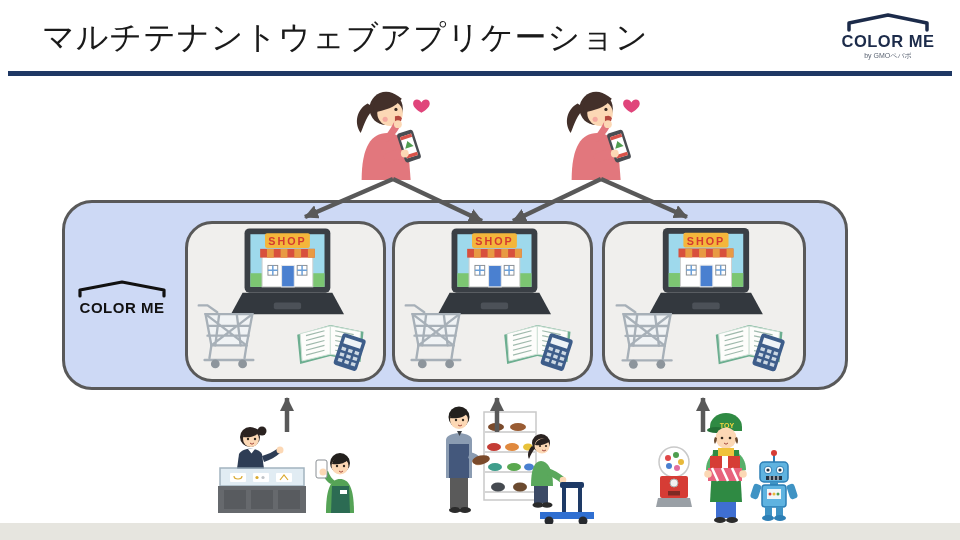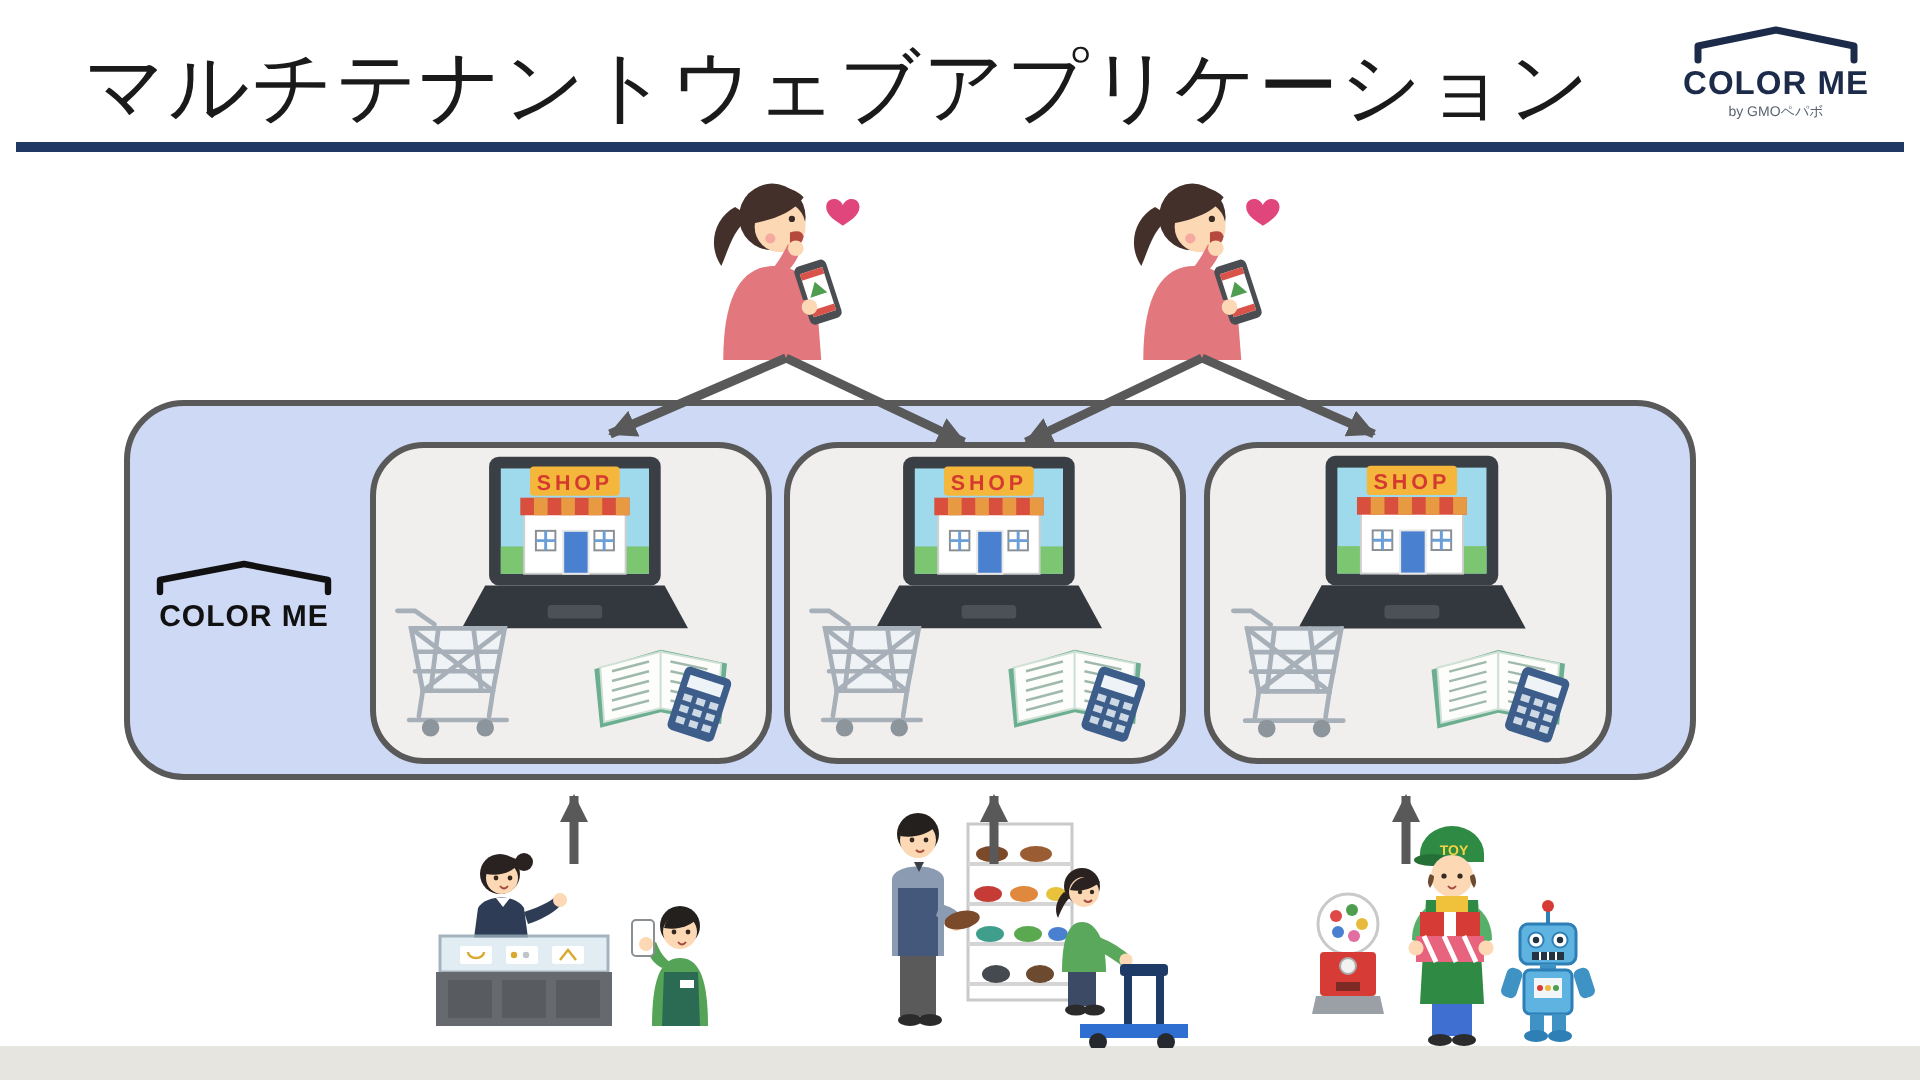--- a/index.html
+++ b/index.html
@@ -1,18 +1,18 @@
 <!DOCTYPE html>
 <html><head>
 <meta charset="utf-8">
 <style>
   html,body{margin:0;padding:0;background:#fff;}
   .slide{position:relative;width:960px;height:540px;background:#ffffff;overflow:hidden;
          font-family:"Liberation Sans","DejaVu Sans",sans-serif;}
-  .slide-title{position:absolute;left:42px;top:16px;font-size:40px;color:#1a1a1a;
+  .slide-title{position:absolute;left:42px;top:16px;font-size:32px;color:#1a1a1a;
                letter-spacing:1px;white-space:nowrap;z-index:3;}
   .divider{position:absolute;left:8px;right:8px;top:71px;height:5px;background:#1f3864;z-index:3;}
   .brand{position:absolute;top:11px;right:10px;width:124px;height:54px;z-index:3;}
   .customer{position:absolute;width:98px;height:98px;z-index:2;}
   .customer.c1{left:344px;top:82px;}
   .customer.c2{left:554px;top:82px;}
   .platform{position:absolute;left:62px;top:200px;width:786px;height:190px;background:#cdd9f5;
             border:3px solid #595959;border-radius:30px;box-sizing:border-box;z-index:1;}
   .platform-logo{position:absolute;left:64px;top:279px;width:116px;height:44px;z-index:2;}
   .tenant{position:absolute;top:221px;height:161px;background:#f0efed;border:3px solid #595959;

